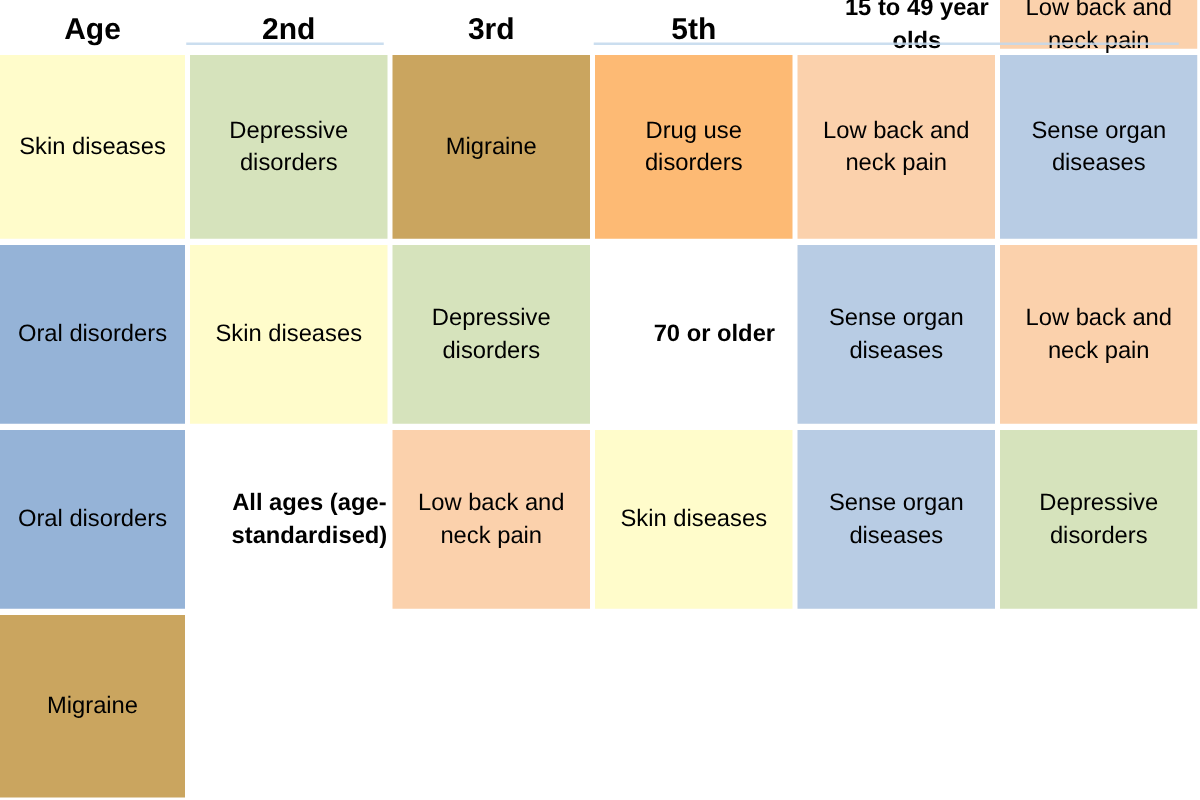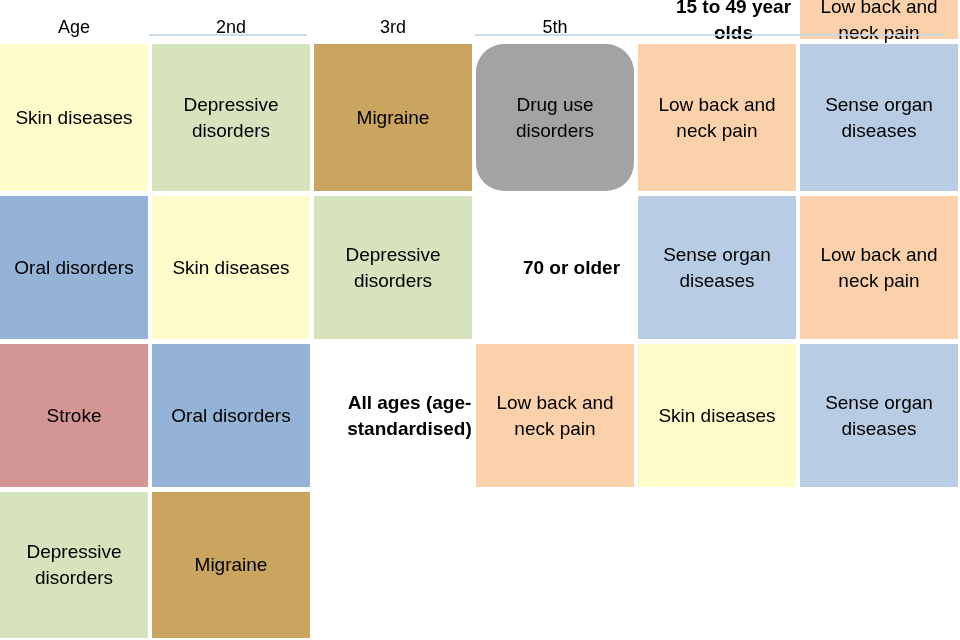--- a/index.html
+++ b/index.html
@@ -11,22 +11,22 @@
     margin: 0;
     background: #ffffff;
     display: grid;
     grid-template-columns: 148px repeat(5, 158px);
     grid-template-rows: 39px 147px 143px 143px 146px;
     column-gap: 4px;
     row-gap: 5px;
     overflow: hidden;
   }
   .hdr {
-    font-weight: normal;
-    font-size: 18px;
+    font-weight: bold;
+    font-size: 24px;
     display: flex;
     align-items: flex-end;
     justify-content: center;
     padding-bottom: 1px;
   }
   .rowlabel {
     font-weight: bold;
     font-size: 19px;
     line-height: 1.35;
     display: flex;
@@ -64,32 +64,31 @@
   <div class="hdr">Age</div>
   <div class="hdr">2nd</div>
   <div class="hdr">3rd</div>
   <div class="hdr">5th</div>
 
   <div class="rowlabel">15 to 49 year olds</div>
   <div class="cell" style="background-color: rgb(251, 209, 172);">Low back and neck pain</div>
   <div class="cell" style="background-color: rgb(255, 252, 203);">Skin diseases</div>
   <div class="cell" style="background-color: rgb(214, 227, 188);">Depressive disorders</div>
   <div class="cell" style="background-color: rgb(202, 165, 95);">Migraine</div>
-  <div class="cell" style="background-color: #a3a3a3; border-radius: 28px;">Drug use disorders</div>
+  <div class="cell" style="background-color: #fdba74;">Drug use disorders</div>
 
   <div class="cell" style="background-color: rgb(251, 209, 172);">Low back and neck pain</div>
   <div class="cell" style="background-color: rgb(184, 204, 228);">Sense organ diseases</div>
   <div class="cell" style="background-color: rgb(149, 179, 215);">Oral disorders</div>
   <div class="cell" style="background-color: rgb(255, 252, 203);">Skin diseases</div>
   <div class="cell" style="background-color: rgb(214, 227, 188);">Depressive disorders</div>
 
   <div class="rowlabel">70 or older</div>
   <div class="cell" style="background-color: rgb(184, 204, 228);">Sense organ diseases</div>
   <div class="cell" style="background-color: rgb(251, 209, 172);">Low back and neck pain</div>
-  <div class="cell" style="background-color: rgb(212, 150, 148);">Stroke</div>
   <div class="cell" style="background-color: rgb(149, 179, 215);">Oral disorders</div>
 
   <div class="rowlabel">All ages (age-standardised)</div>
   <div class="cell" style="background-color: rgb(251, 209, 172);">Low back and neck pain</div>
   <div class="cell" style="background-color: rgb(255, 252, 203);">Skin diseases</div>
   <div class="cell" style="background-color: rgb(184, 204, 228);">Sense organ diseases</div>
   <div class="cell" style="background-color: rgb(214, 227, 188);">Depressive disorders</div>
   <div class="cell" style="background-color: rgb(202, 165, 95);">Migraine</div>
 
   <div class="hdr-underline ul-a" style="background-color: rgb(194, 216, 236);"></div>

